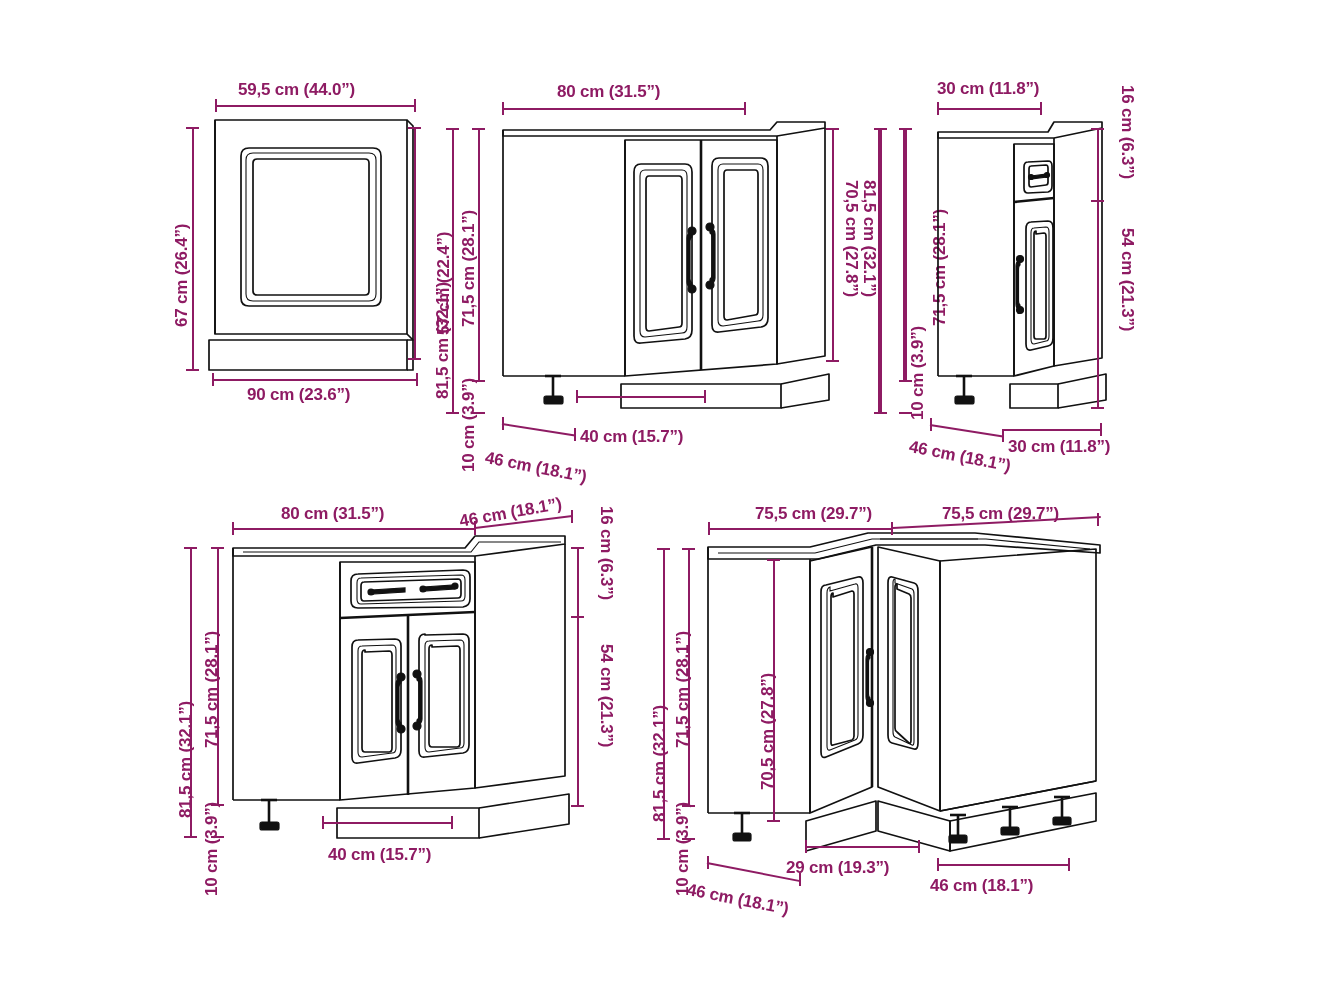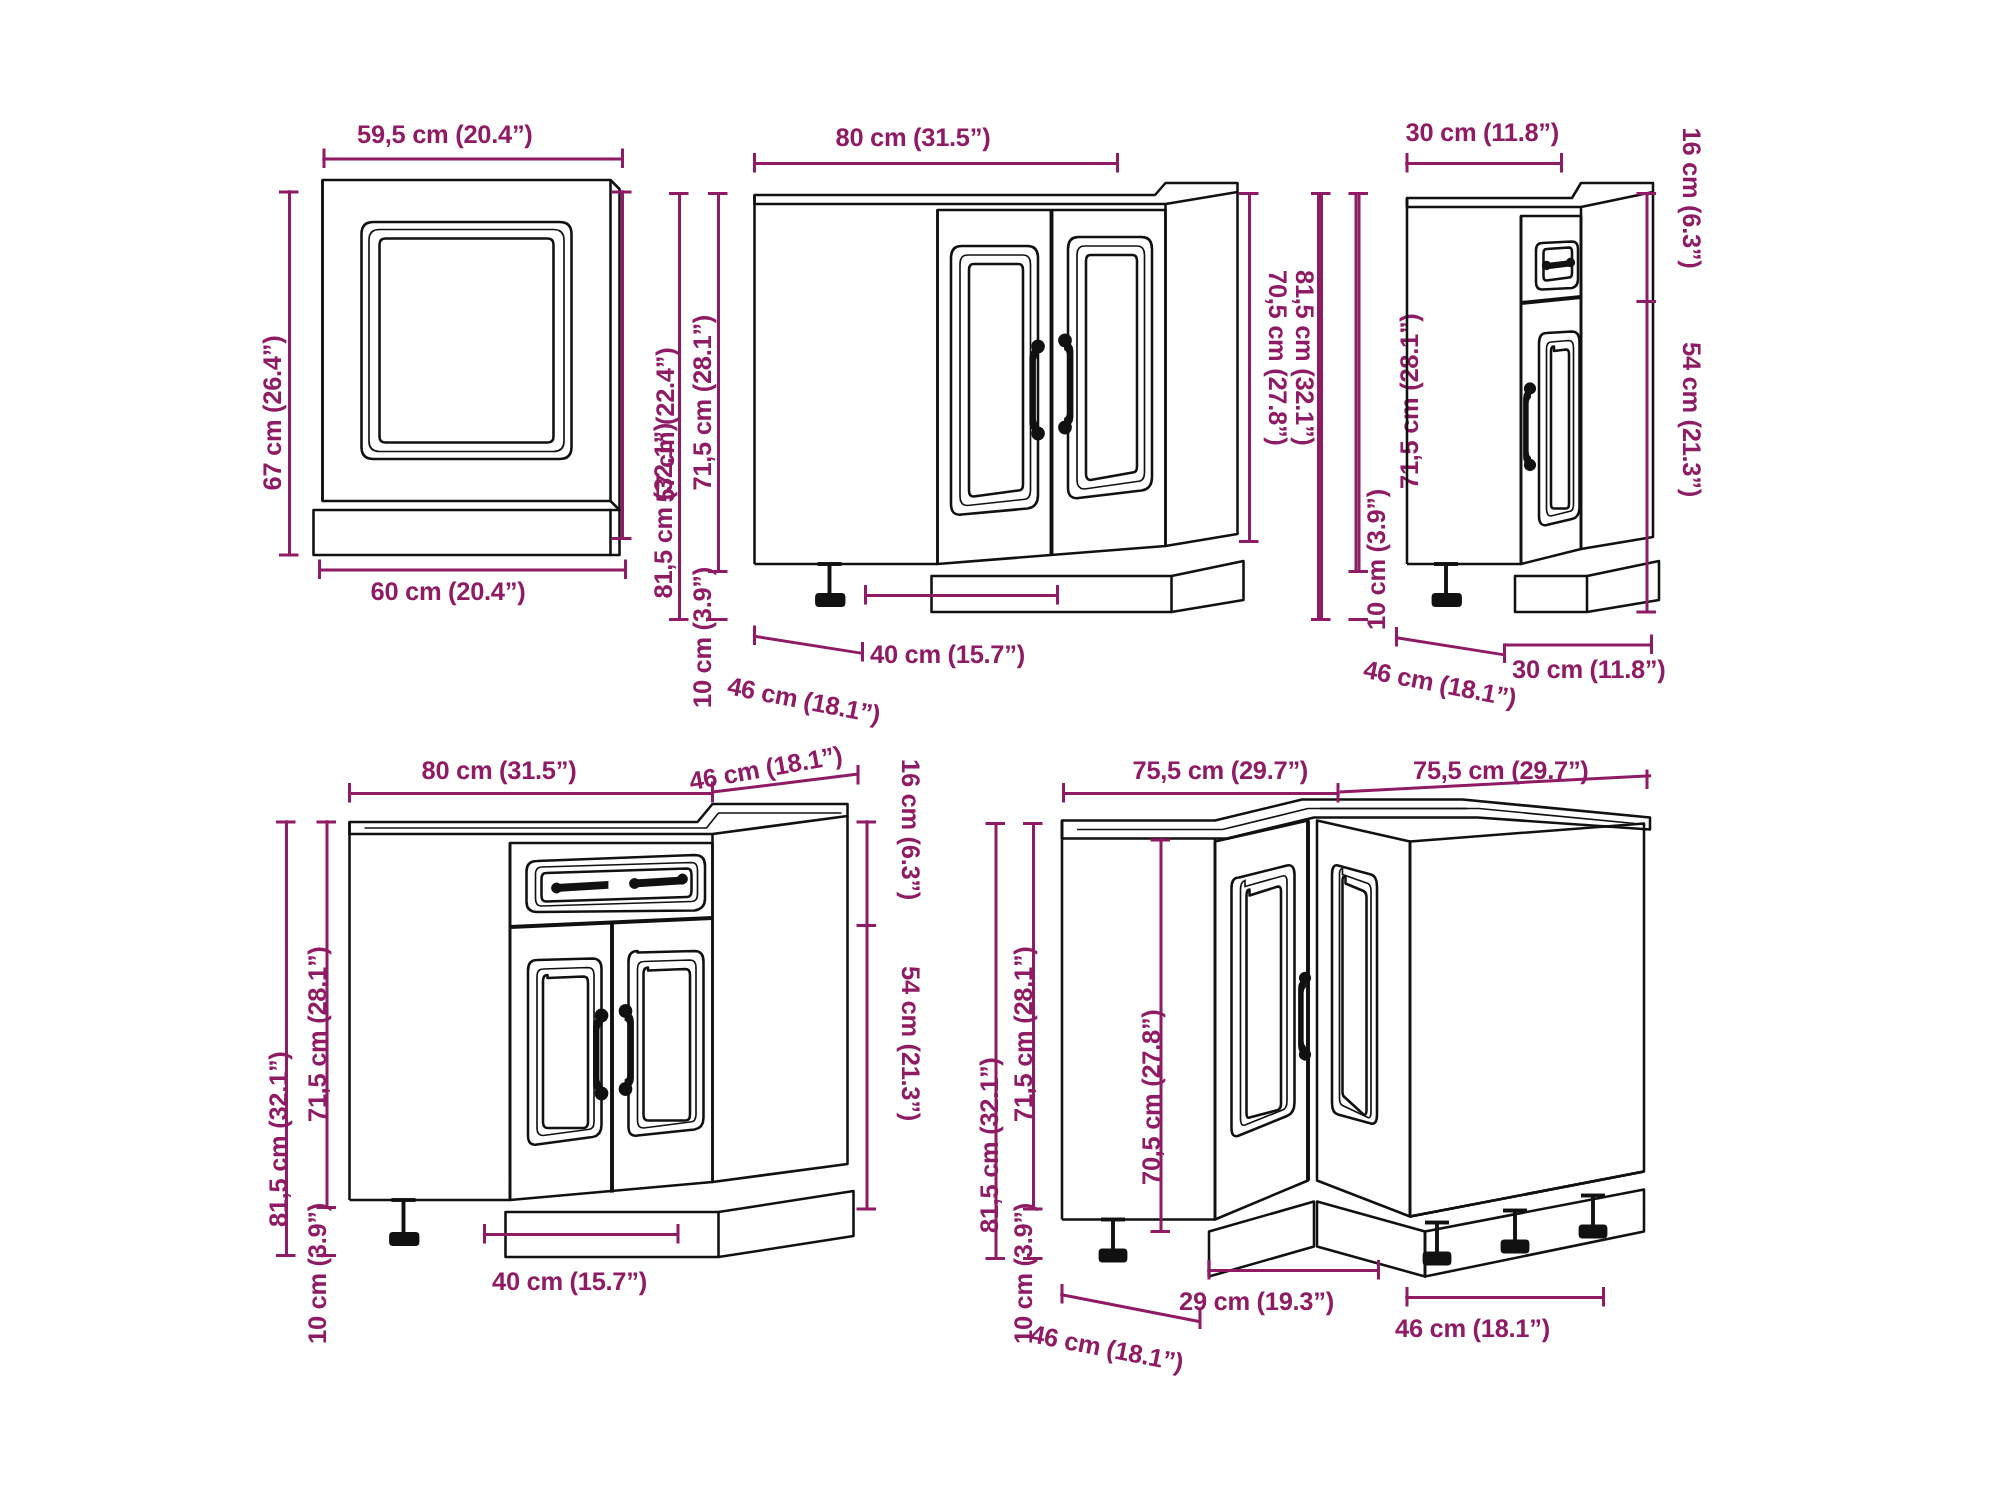--- a/index.html
+++ b/index.html
@@ -64,26 +64,26 @@
     <path class="ln" d="M52,47 L160,47 q4,0 4,4 L164,179 q0,4 -4,4 L52,183 q-4,0 -4,-4 L48,51 q0,-4 4,-4 Z"></path>
 
     <path class="ln" d="M4,228 L202,228 L202,258 L4,258 Z"></path>
     <path class="ln" d="M202,228 L208,228 L208,258 L202,258"></path>
   </svg>
 </div>
 
 <div class="lineH" style="left:215px; top:105px; width:200px;"></div>
 <div class="tick tickV" style="left:215px; top:99px;"></div>
 <div class="tick tickV" style="left:414px; top:99px;"></div>
-<div class="dim" style="left:238px; top:80px;">59,5 cm (20.4”)</div>
+<div class="dim" style="left:238px; top:80px;">59,5 cm (44.0”)</div>
 
 <div class="lineH" style="left:212px; top:379px; width:205px;"></div>
 <div class="tick tickV" style="left:212px; top:373px;"></div>
 <div class="tick tickV" style="left:416px; top:373px;"></div>
-<div class="dim" style="left:247px; top:385px;">60 cm (20.4”)</div>
+<div class="dim" style="left:247px; top:385px;">90 cm (23.6”)</div>
 
 <div class="lineV" style="left:192px; top:127px; width:1.6px; height:243px;"></div>
 <div class="tick tickH" style="left:186px; top:127px;"></div>
 <div class="tick tickH" style="left:186px; top:369px;"></div>
 <div class="dim v" style="left:172px; top:327px;">67 cm (26.4”)</div>
 
 <div class="lineV" style="left:414px; top:127px; width:1.6px; height:232px;"></div>
 <div class="tick tickH" style="left:408px; top:127px;"></div>
 <div class="tick tickH" style="left:408px; top:358px;"></div>
 <div class="dim v" style="left:434px; top:335px;">57 cm (22.4”)</div>

